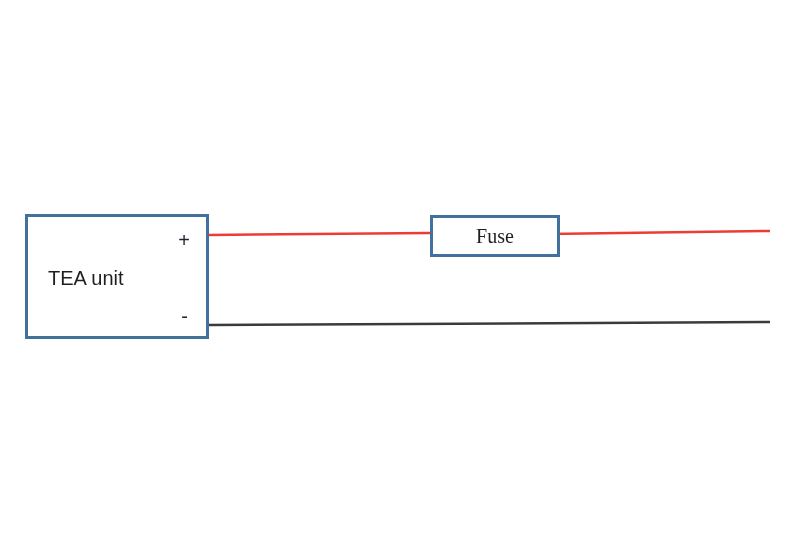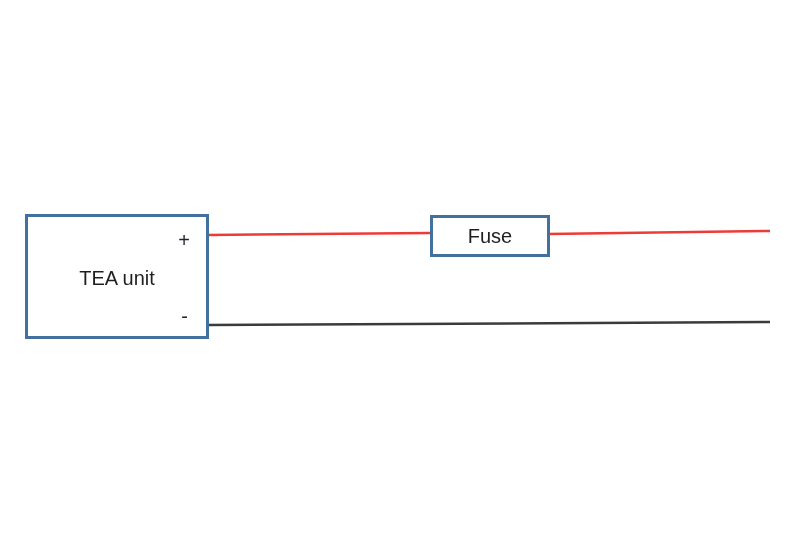--- a/index.html
+++ b/index.html
@@ -34,46 +34,48 @@
     left: 25px;
     top: 214px;
     width: 184px;
     height: 125px;
   }
   .tea-label {
     position: absolute;
     left: 0;
     right: 0;
     top: 50px;
-    text-align: center;
+    text-align: left;
     font-size: 20px;
     color: #1f1f1f;
+    padding-left: 20px;
   }
   .terminal {
     position: absolute;
     font-size: 20px;
     color: #1f2430;
     line-height: 1;
   }
   .terminal-plus {
     right: 16px;
     top: 13px;
   }
   .terminal-minus {
     right: 18px;
     bottom: 10px;
   }
   .fuse-box {
     left: 430px;
     top: 215px;
-    width: 120px;
+    width: 130px;
     height: 42px;
     display: flex;
     align-items: center;
     justify-content: center;
+    font-family: Liberation Serif, serif;
   }
   .fuse-label {
     font-size: 20px;
     color: #1f1f1f;
   }
 </style>
 </head>
 <body>
 
 <div class="canvas">

